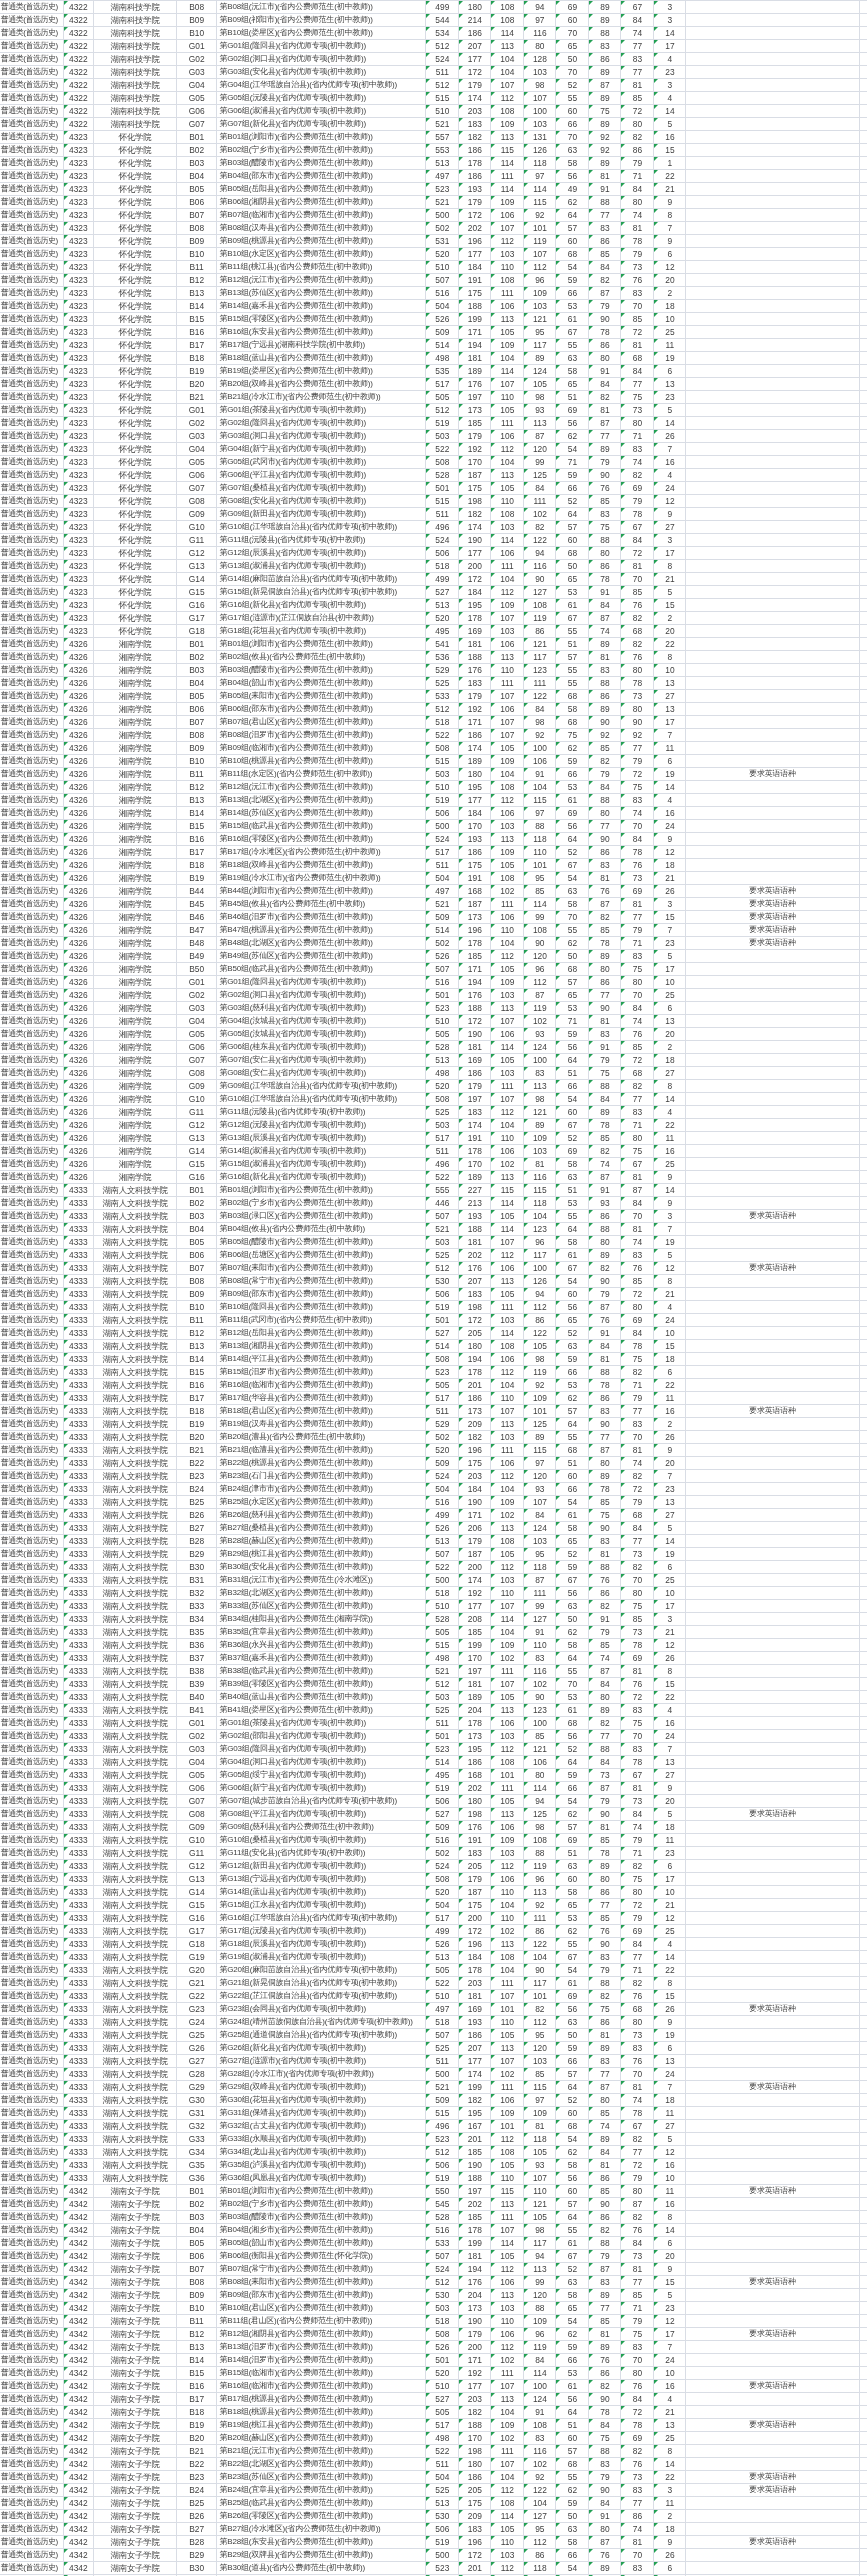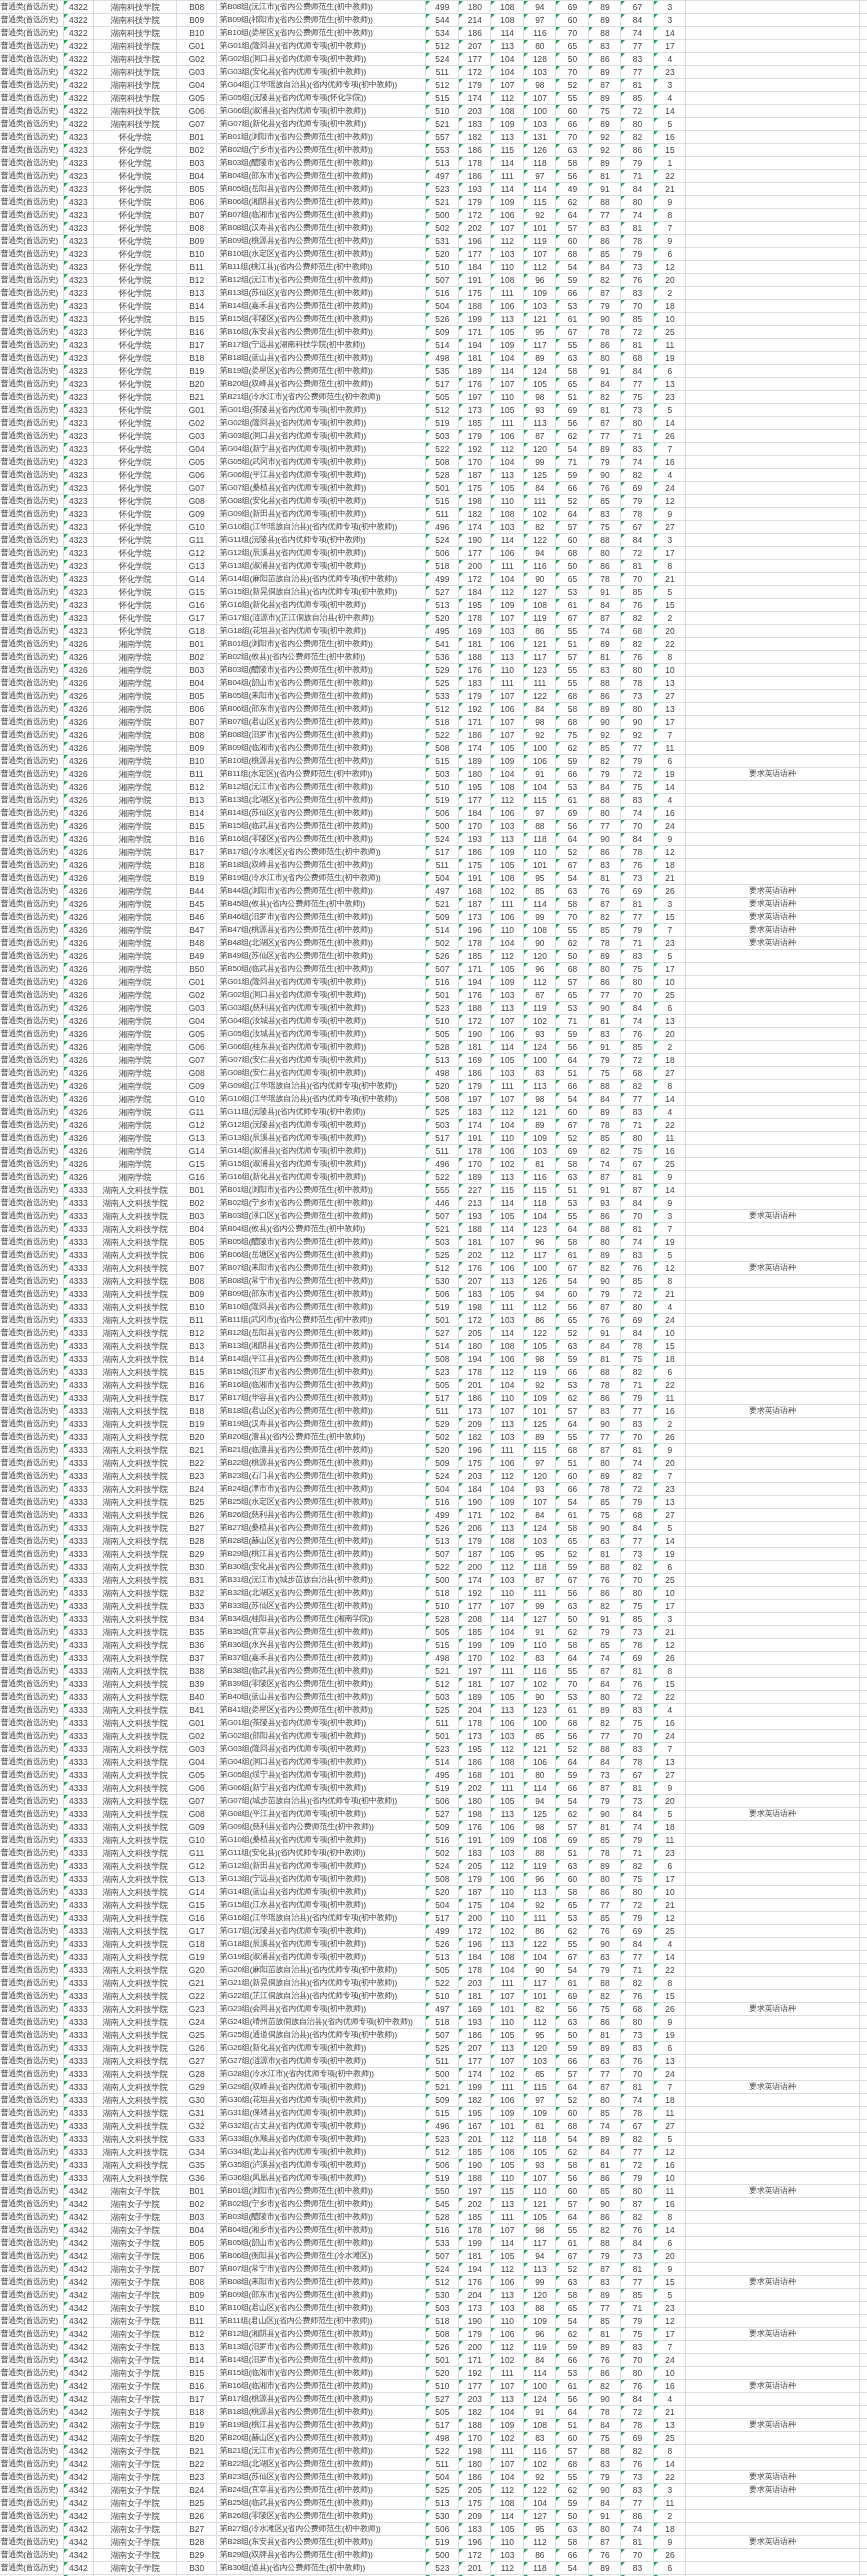--- a/index.html
+++ b/index.html
@@ -159,21 +159,21 @@
         <td class="val tri">81</td>
         <td class="val tri">3</td>
         <td class="note"></td>
         <td class="tail"></td>
       </tr>
       <tr>
         <td class="cat">普通类(首选历史)</td>
         <td class="code tri">4322</td>
         <td class="school">湖南科技学院</td>
         <td class="group">G05</td>
-        <td class="desc">第G05组(沅陵县)(省内优师专项(怀化学院))</td>
+        <td class="desc">第G05组(沅陵县)(省内优师专项(初中教师))</td>
         <td class="val tri">515</td>
         <td class="val tri">174</td>
         <td class="val tri">112</td>
         <td class="val tri">107</td>
         <td class="val tri">55</td>
         <td class="val tri">89</td>
         <td class="val tri">85</td>
         <td class="val tri">4</td>
         <td class="note"></td>
         <td class="tail"></td>
@@ -2097,21 +2097,21 @@
         <td class="val tri">82</td>
         <td class="val tri">6</td>
         <td class="note"></td>
         <td class="tail"></td>
       </tr>
       <tr>
         <td class="cat">普通类(首选历史)</td>
         <td class="code tri">4333</td>
         <td class="school">湖南人文科技学院</td>
         <td class="group">B31</td>
-        <td class="desc">第B31组(沅江市)(城步苗族自治县(初中教师))</td>
+        <td class="desc">第B31组(沅江市)(省内公费师范生(冷水滩区))</td>
         <td class="val tri">500</td>
         <td class="val tri">174</td>
         <td class="val tri">103</td>
         <td class="val tri">87</td>
         <td class="val tri">67</td>
         <td class="val tri">76</td>
         <td class="val tri">70</td>
         <td class="val tri">25</td>
         <td class="note"></td>
         <td class="tail"></td>
@@ -2981,21 +2981,21 @@
         <td class="val tri">84</td>
         <td class="val tri">6</td>
         <td class="note"></td>
         <td class="tail"></td>
       </tr>
       <tr>
         <td class="cat">普通类(首选历史)</td>
         <td class="code tri">4342</td>
         <td class="school">湖南女子学院</td>
         <td class="group">B06</td>
-        <td class="desc">第B06组(衡阳县)(省内公费师范生(冷水滩区))</td>
+        <td class="desc">第B06组(衡阳县)(省内公费师范生(怀化学院))</td>
         <td class="val tri">507</td>
         <td class="val tri">181</td>
         <td class="val tri">105</td>
         <td class="val tri">94</td>
         <td class="val tri">67</td>
         <td class="val tri">79</td>
         <td class="val tri">73</td>
         <td class="val tri">20</td>
         <td class="note"></td>
         <td class="tail"></td>

